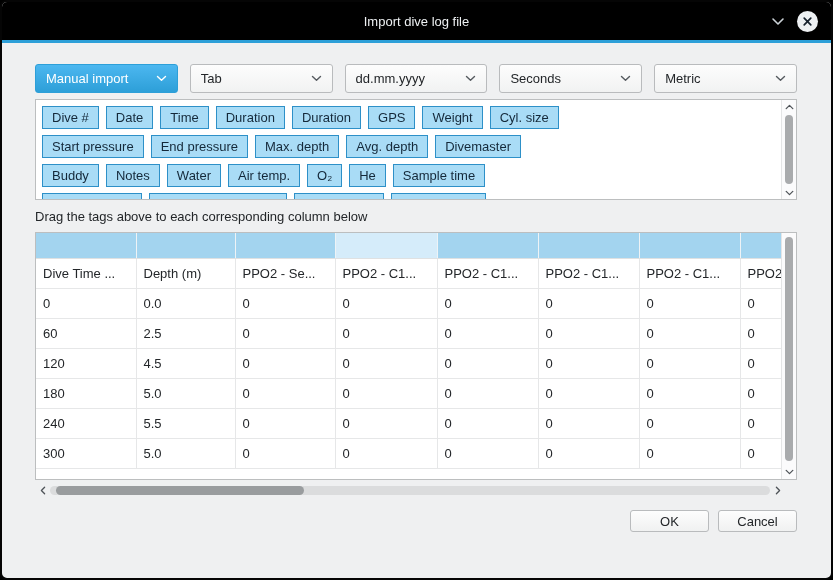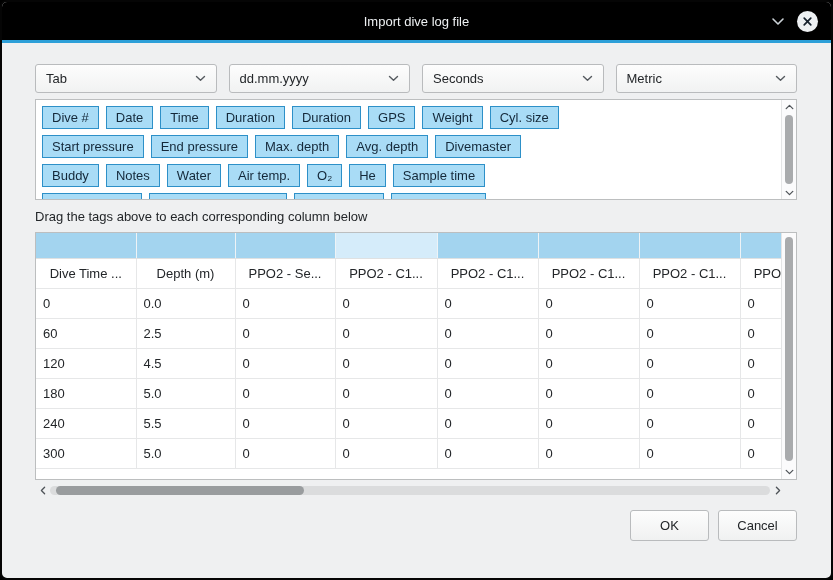--- a/index.html
+++ b/index.html
@@ -31,32 +31,32 @@
   .table-vs .sb-arrow{position:absolute;bottom:1px;left:0;}
   
   .instruction{margin-top:9px;font-size:13px;color:#232629;height:18px;}
   
   .table-wrap{position:relative;margin-top:5px;height:248px;border:1px solid #bcbebf;background:#fff;box-sizing:border-box;}
   .table-scroller{position:absolute;top:0;left:0;right:15px;bottom:0;overflow:hidden;}
   table{border-collapse:collapse;table-layout:fixed;width:805px;font-size:13px;color:#232629;}
   td,th{box-sizing:border-box;}
   tr.band td{height:25px;background:#a3d4ef;border-right:1px solid #eef3f6;border-bottom:1px solid #dfe1e2;}
   tr.band td:nth-child(4){background:#d5ecfa;}
-  thead th{height:30px;font-weight:400;text-align:center;padding:0 7px;border-right:1px solid #e6e7e8;border-bottom:1px solid #e6e7e8;white-space:nowrap;overflow:hidden;background:#fff;}
+  thead th{height:30px;font-weight:400;text-align:left;padding:0 7px;border-right:1px solid #e6e7e8;border-bottom:1px solid #e6e7e8;white-space:nowrap;overflow:hidden;background:#fff;}
   tbody td{height:30px;padding:0 7px;border-right:1px solid #e6e7e8;border-bottom:1px solid #e6e7e8;white-space:nowrap;overflow:hidden;background:#fff;}
   
   .hscroll{position:relative;margin-top:3px;height:15px;width:750px;}
   .hscroll .sb-arrow{position:absolute;top:0;height:15px;width:13px;}
   .hscroll .sb-arrow.left{left:1px;}
   .hscroll .sb-arrow.right{right:1px;}
   .htrack{position:absolute;left:15px;right:15px;top:3px;height:9px;background:#dbdcdd;border-radius:4.5px;}
   .hthumb{position:absolute;left:21px;width:248px;top:3px;height:9px;background:#999c9e;border-radius:4.5px;}
   
   .btn-row{display:flex;justify-content:flex-end;gap:9px;margin-top:12px;}
-  .btn{height:31px;min-width:79px;padding:0 18px;border:1px solid #b9bbbd;border-radius:3px;background:linear-gradient(#fdfdfd,#f0f1f1);font-size:13px;color:#232629;font-family:inherit;}
+  .btn{height:22px;min-width:79px;padding:0 18px;border:1px solid #b9bbbd;border-radius:3px;background:linear-gradient(#fdfdfd,#f0f1f1);font-size:13px;color:#232629;font-family:inherit;}
 </style>
 </head>
 <body>
 
 <div class="window">
 
   <div class="titlebar">
     <span class="title">Import dive log file</span>
     <div class="tb-icons">
       <span class="tb-shade">
@@ -69,20 +69,28 @@
             <path d="M2.2 2.2 L8.8 8.8 M8.8 2.2 L2.2 8.8" stroke="#16222d" stroke-width="1.7" stroke-linecap="round"></path>
           </svg>
       </span>
     </div>
   </div>
   <div class="accent"></div>
 
   <div class="content">
 
     <div class="combo-row" id="comboRow">
+        <div class="combo active">
+          <span>Manual import</span>
+          <span class="combo-arrow">
+            <svg width="11" height="7" viewBox="0 0 11 7">
+              <polyline points="1.5,1.5 5.5,5.3 9.5,1.5" fill="none" stroke="currentColor" stroke-width="1.4" stroke-linecap="round" stroke-linejoin="round"></polyline>
+            </svg>
+          </span>
+        </div>
         <div class="combo">
           <span>Tab</span>
           <span class="combo-arrow">
             <svg width="11" height="7" viewBox="0 0 11 7">
               <polyline points="1.5,1.5 5.5,5.3 9.5,1.5" fill="none" stroke="currentColor" stroke-width="1.4" stroke-linecap="round" stroke-linejoin="round"></polyline>
             </svg>
           </span>
         </div>
         <div class="combo">
           <span>dd.mm.yyyy</span>

